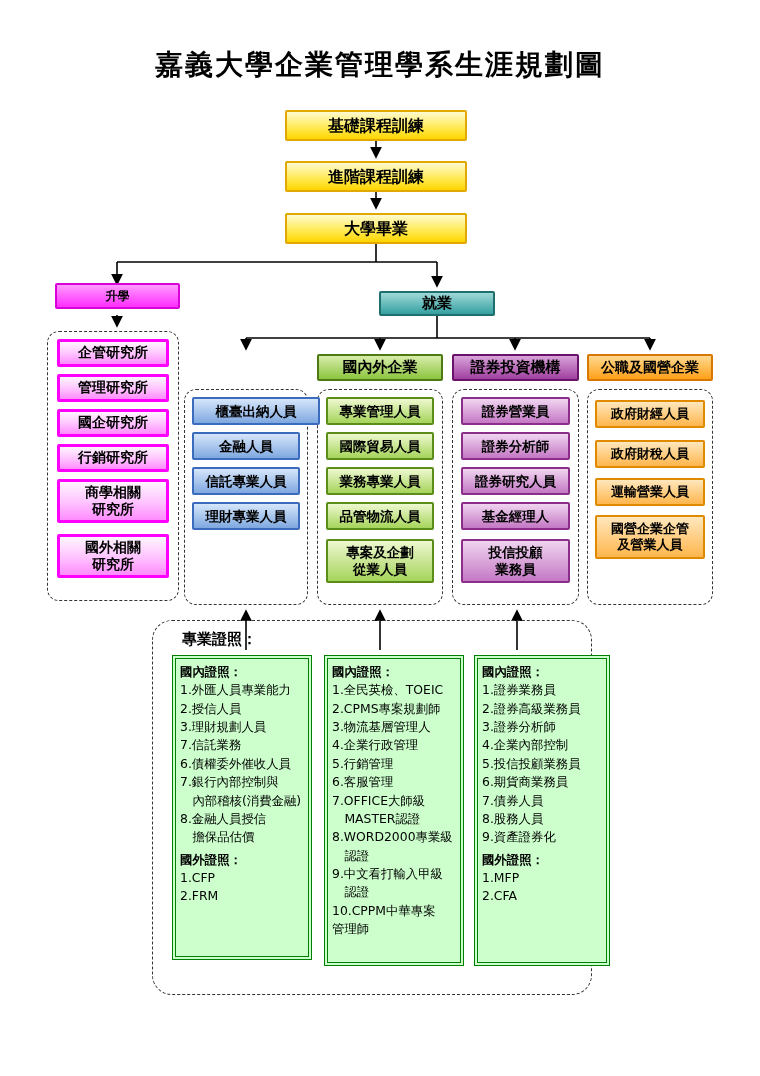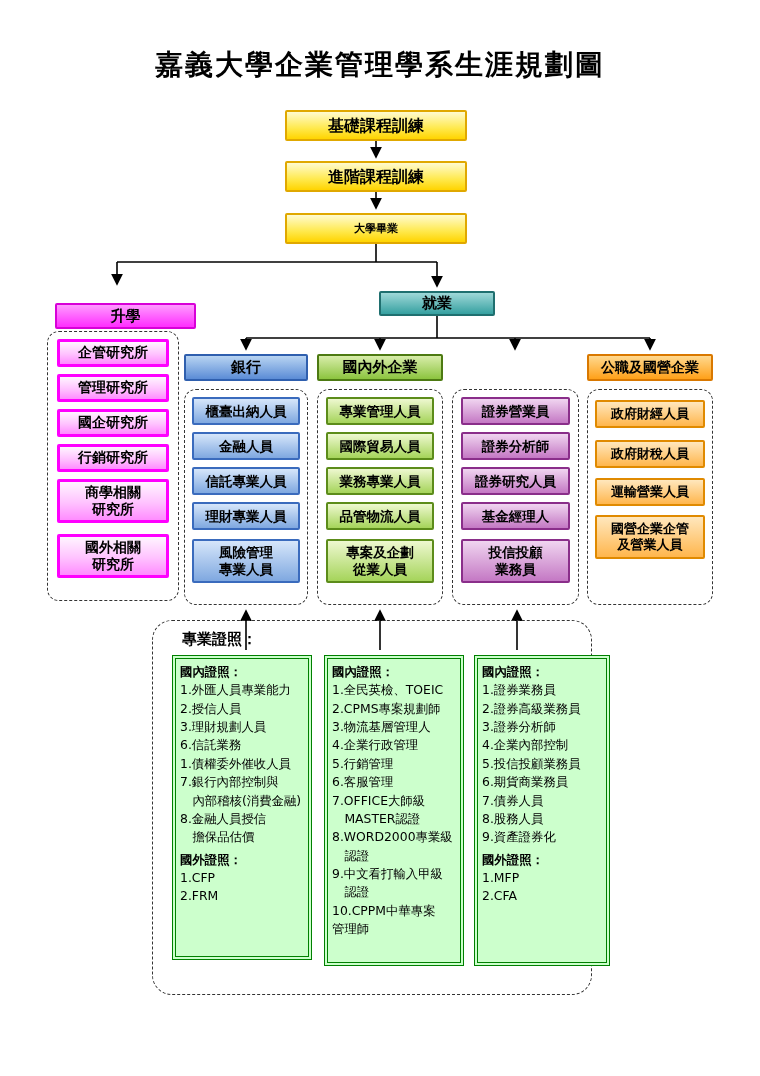--- a/index.html
+++ b/index.html
@@ -62,46 +62,44 @@
       <path d="M246,650 V611" marker-end="url(#ah)"></path>
       <path d="M380,650 V611" marker-end="url(#ah)"></path>
       <path d="M517,650 V611" marker-end="url(#ah)"></path>
     </g>
   </svg>
 
   <div class="title">嘉義大學企業管理學系生涯規劃圖</div>
 
   <div class="box yellow" style="left:285px;top:110px;width:182px;height:31px;font-size:16px">基礎課程訓練</div>
   <div class="box yellow" style="left:285px;top:161px;width:182px;height:31px;font-size:16px">進階課程訓練</div>
-  <div class="box yellow" style="left:285px;top:213px;width:182px;height:31px;font-size:11px">大學畢業</div>
+  <div class="box yellow" style="left:285px;top:213px;width:182px;height:31px;font-size:16px">大學畢業</div>
 
-  <div class="box magenta" style="left:55px;top:303px;width:141px;height:26px;font-size:15px">升學</div>
+  <div class="box magenta" style="left:55px;top:283px;width:125px;height:26px;font-size:12px">升學</div>
   <div class="box teal" style="left:379px;top:291px;width:116px;height:25px;font-size:15px">就業</div>
 
   <div class="dashed" style="left:47px;top:331px;width:132px;height:270px"></div>
   <div class="box pink" style="left:57px;top:339px;width:112px;height:28px">企管研究所</div>
   <div class="box pink" style="left:57px;top:374px;width:112px;height:28px">管理研究所</div>
   <div class="box pink" style="left:57px;top:409px;width:112px;height:28px">國企研究所</div>
   <div class="box pink" style="left:57px;top:444px;width:112px;height:28px">行銷研究所</div>
   <div class="box pink" style="left:57px;top:479px;width:112px;height:44px">商學相關
 研究所</div>
   <div class="box pink" style="left:57px;top:534px;width:112px;height:44px">國外相關
 研究所</div>
 
-  <div class="box blue-h" style="left:184px;top:354px;width:124px;height:27px">銀行</div>
   <div class="box green-h" style="left:317px;top:354px;width:126px;height:27px">國內外企業</div>
+  <div class="box purple-h" style="left:452px;top:354px;width:127px;height:27px">證券投資機構</div>
   <div class="box orange-h" style="left:587px;top:354px;width:126px;height:27px">公職及國營企業</div>
 
   <div class="dashed" style="left:184px;top:389px;width:124px;height:216px"></div>
-  <div class="box blue" style="left:192px;top:397px;width:108px;height:28px">櫃臺出納人員</div>
+  <div class="box blue" style="left:192px;top:397px;width:128px;height:28px">櫃臺出納人員</div>
   <div class="box blue" style="left:192px;top:432px;width:108px;height:28px">金融人員</div>
   <div class="box blue" style="left:192px;top:467px;width:108px;height:28px">信託專業人員</div>
   <div class="box blue" style="left:192px;top:502px;width:108px;height:28px">理財專業人員</div>
-  <div class="box blue" style="left:192px;top:539px;width:108px;height:44px">風險管理
-專業人員</div>
 
   <div class="dashed" style="left:317px;top:389px;width:126px;height:216px"></div>
   <div class="box green" style="left:326px;top:397px;width:108px;height:28px">專業管理人員</div>
   <div class="box green" style="left:326px;top:432px;width:108px;height:28px">國際貿易人員</div>
   <div class="box green" style="left:326px;top:467px;width:108px;height:28px">業務專業人員</div>
   <div class="box green" style="left:326px;top:502px;width:108px;height:28px">品管物流人員</div>
   <div class="box green" style="left:326px;top:539px;width:108px;height:44px">專案及企劃
 從業人員</div>
 
   <div class="dashed" style="left:452px;top:389px;width:127px;height:216px"></div>
@@ -120,22 +118,22 @@
 及營業人員</div>
 
   <div class="dashed big" style="left:152px;top:620px;width:440px;height:375px"></div>
   <div class="cert-label">專業證照：</div>
 
   <div class="cert" style="left:172px;top:655px;width:140px;height:305px">
     <div class="cert-heading">國內證照：</div>
     <div class="cert-item">1.外匯人員專業能力</div>
     <div class="cert-item">2.授信人員</div>
     <div class="cert-item">3.理財規劃人員</div>
-    <div class="cert-item">6.信託業務</div>
-    <div class="cert-item">1.債權委外催收人員</div>
+    <div class="cert-item">7.信託業務</div>
+    <div class="cert-item">6.債權委外催收人員</div>
     <div class="cert-item">7.銀行內部控制與
 　內部稽核(消費金融)</div>
     <div class="cert-item">8.金融人員授信
 　擔保品估價</div>
     <div class="cert-heading gap">國外證照：</div>
     <div class="cert-item">1.CFP</div>
     <div class="cert-item">2.FRM</div>
   </div>
 
   <div class="cert" style="left:324px;top:655px;width:140px;height:311px">

